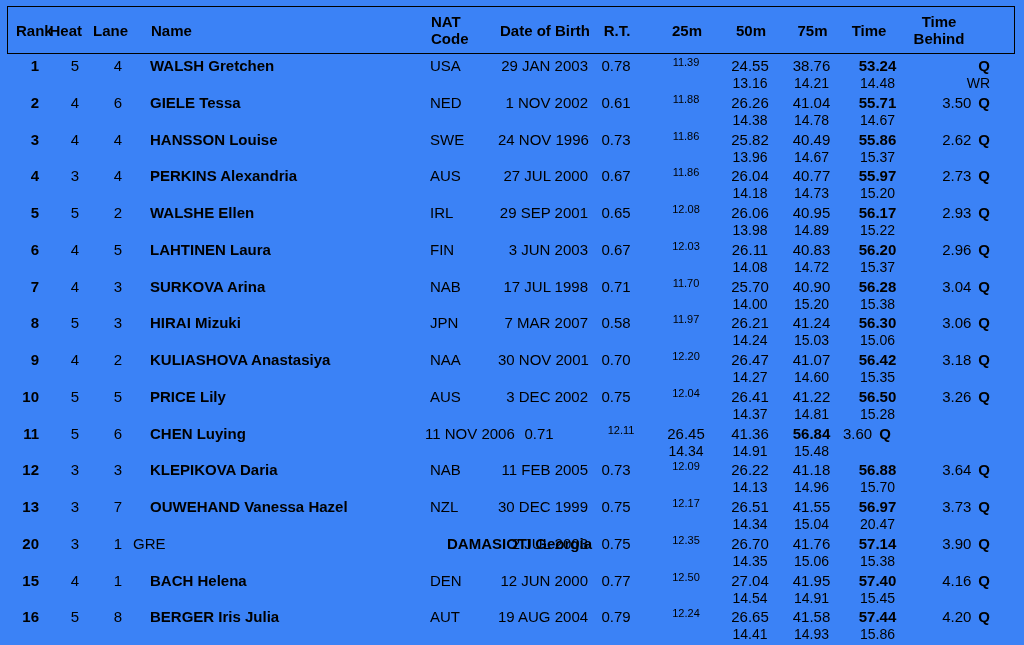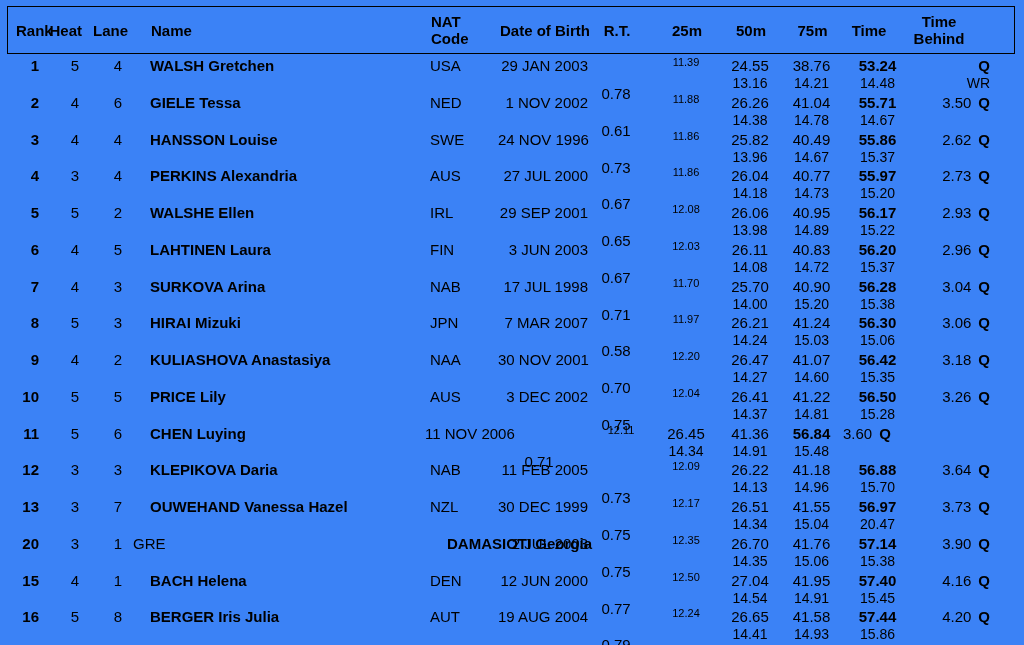--- a/index.html
+++ b/index.html
@@ -50,21 +50,21 @@
   .rows { position:absolute; top:56px; left:7px; width:1010px; }
   .row  { height:36.75px; }
   .l1 { height:19px; line-height:19px; font-size:15px; }
   .l2 { height:17.75px; line-height:16px; font-size:14px; }
   .c-rank { padding-right:6px; }
   .c-heat { padding-right:4px; }
   .c-lane { padding-right:6px; }
   .c-name { padding-left:22px; }
   .c-nat  { padding-left:5px; }
   .c-dob  { padding-right:2px; }
-  .c-rt   { padding-right:10px;margin-top:28px; }
+  .c-rt   { padding-right:10px; }
   .c-25 .l1 { position:relative; top:-3px; font-size:11px; }
   .c-behind { padding-right:22px; }
   .c-behind .bq { margin-left:7px; font-weight:bold; }
   .c-behind .l2 { padding-right:0px; }
 </style>
 </head>
 <body>
 
 <div class="sheet">
 

